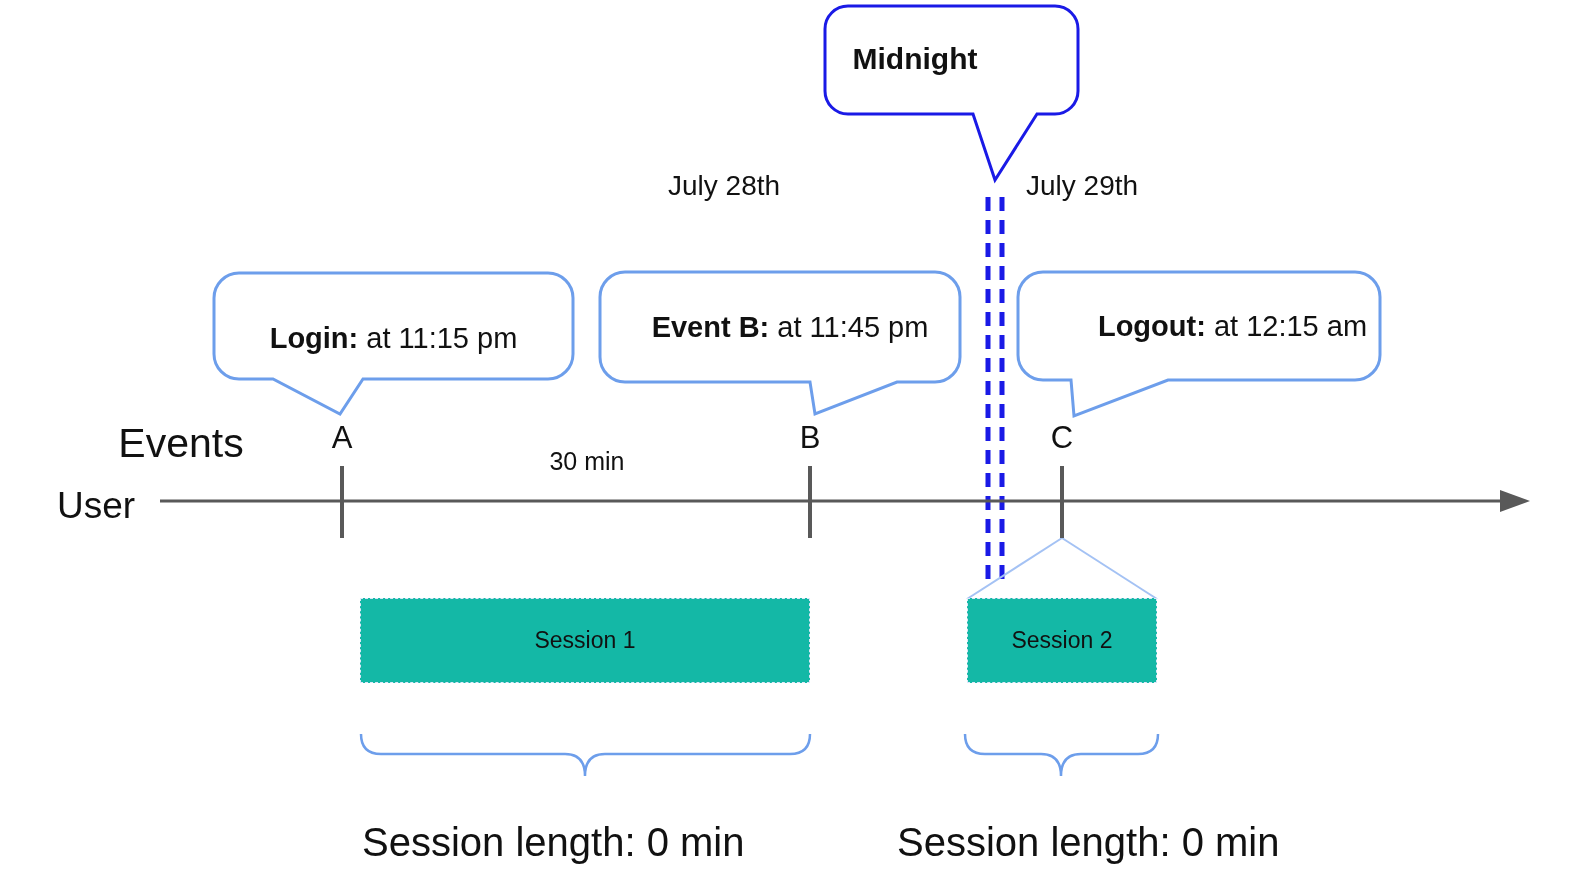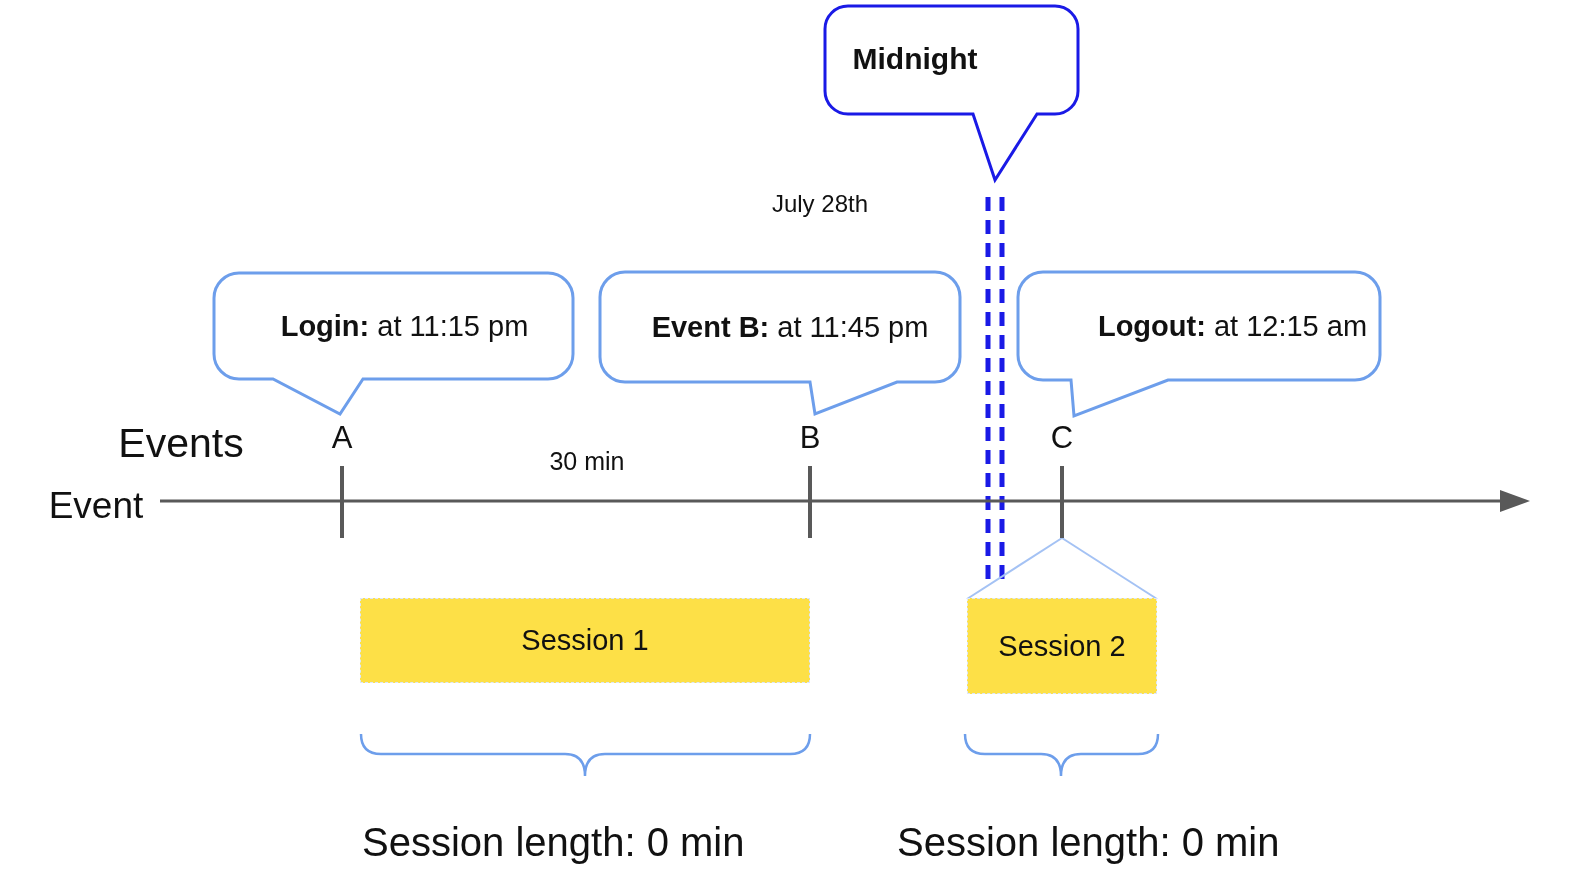--- a/index.html
+++ b/index.html
@@ -9,30 +9,30 @@
     background: #ffffff;
     font-family: "Liberation Sans", "DejaVu Sans", sans-serif;
     color: #111111;
     overflow: hidden;
   }
   .layer { position:absolute; left:0; top:0; }
   .abs { position:absolute; }
   .flexc { display:flex; align-items:center; justify-content:center;text-align:right; }
   .callout-text { font-size:29px; white-space:nowrap; }
   .callout-text b { font-weight:700; }
-  .date-label { font-size:24px; text-align:right; white-space:nowrap;margin-top:20px; }
+  .date-label { font-size:28px; text-align:left; white-space:nowrap; }
   .tick-label { font-size:31px; text-align:center; }
   .axis-label { font-size:41px; text-align:center; white-space:nowrap; }
   .user-label { font-size:37px; text-align:center; white-space:nowrap; }
   .interval-label { font-size:25px; text-align:center; white-space:nowrap; }
   .session-box {
-    background:#fde047;
+    background:#14b8a6;
     border:1px dashed #dde7f9;
     box-sizing:border-box;
-    font-size:29px;
+    font-size:23px;
   }
   .session-length { font-size:40px; white-space:nowrap; }
   .midnight-text { font-size:30px; font-weight:700; white-space:nowrap; }
 </style>
 </head>
 <body>
 
 <div class="canvas">
 
   <svg class="layer" width="1596" height="870" viewBox="0 0 1596 870">
@@ -69,29 +69,30 @@
     <path d="M 361,734 Q 361,754 381,754 L 565,754 Q 585,754 585,776
              Q 585,754 605,754 L 790,754 Q 810,754 810,734" fill="none" stroke-width="2.5" stroke="#6d9eeb"></path>
 
     <path d="M 965,734 Q 965,754 985,754 L 1041,754 Q 1061,754 1061,776
              Q 1061,754 1081,754 L 1138,754 Q 1158,754 1158,734" fill="none" stroke-width="2.5" stroke="#6d9eeb"></path>
   </svg>
 
   <div class="abs flexc session-box" style="left:360px; top:598px; width:450px; height:85px;">
     <span>Session 1</span>
   </div>
-  <div class="abs flexc session-box" style="left:967px; top:598px; width:190px; height:96px;">
+  <div class="abs flexc session-box" style="left:967px; top:598px; width:190px; height:85px;">
     <span>Session 2</span>
   </div>
 
   <div class="abs flexc midnight-text" style="left:825px; top:4px; width:180px; height:110px;">Midnight</div>
 
   <div class="abs date-label" style="left:668px; top:170px; width:200px;">July 28th</div>
+  <div class="abs date-label" style="left:1026px; top:170px; width:200px;">July 29th</div>
 
-  <div class="abs flexc" style="left:214px; top:272px; width:359px; height:108px;padding-left:11px;">
+  <div class="abs flexc" style="left:214px; top:284px; width:359px; height:108px;">
     <div class="callout-text">
       <b>Login:</b>
       <span>at 11:15 pm</span>
     </div>
   </div>
   <div class="abs flexc" style="left:600px; top:272px; width:380px; height:110px;">
     <div class="callout-text">
       <b>Event B:</b>
       <span>at 11:45 pm</span>
     </div>
@@ -100,19 +101,19 @@
     <div class="callout-text">
       <b>Logout:</b>
       <span>at 12:15 am</span>
     </div>
   </div>
 
   <div class="abs axis-label" style="left:106px; top:420px; width:150px;">Events</div>
   <div class="abs tick-label" style="left:302px; top:420px; width:80px;">A</div>
   <div class="abs tick-label" style="left:770px; top:420px; width:80px;">B</div>
   <div class="abs tick-label" style="left:1022px; top:420px; width:80px;">C</div>
-  <div class="abs user-label" style="left:36px; top:485px; width:120px;">Event</div>
+  <div class="abs user-label" style="left:36px; top:485px; width:120px;">User</div>
   <div class="abs interval-label" style="left:517px; top:447px; width:140px;">30 min</div>
 
   <div class="abs session-length" style="left:362px; top:820px; width:320px; text-align:left;">Session length: 0 min</div>
   <div class="abs session-length" style="left:897px; top:820px; width:330px; text-align:center;">Session length: 0 min</div>
 
 </div>
 
 </body></html>

